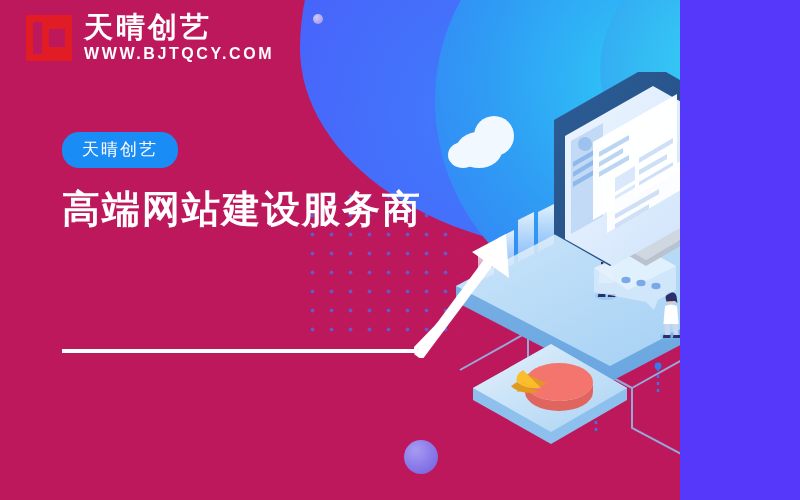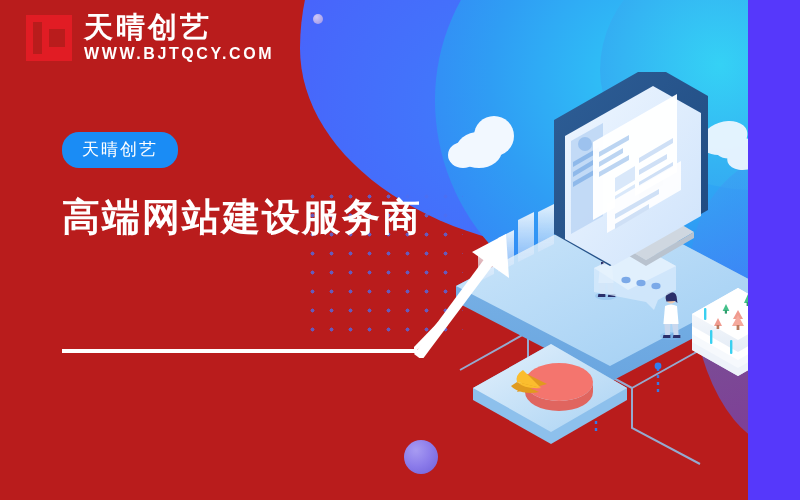--- a/index.html
+++ b/index.html
@@ -2,22 +2,22 @@
 <html><head>
 <meta charset="utf-8">
 <style>
   html,body{margin:0;padding:0;}
   body{
     width:800px;height:500px;overflow:hidden;
     font-family:"Liberation Sans","DejaVu Sans",sans-serif;
     background:#5638FB;
   }
   #banner{
-    position:relative;width:748px;height:500px;overflow:hidden;
-    background:#b91c1c;
+    position:relative;width:680px;height:500px;overflow:hidden;
+    background:#be185d;
   }
 
   
   .blob{position:absolute;border-radius:50%;pointer-events:none;}
   #blob-a{
     width:560px;height:470px;left:300px;top:-215px;
     background:radial-gradient(circle at 35% 70%, #3f7dfb 0%, #4a5ffb 55%, #5a45fb 100%);
     border-radius:52% 48% 44% 56%/56% 50% 50% 44%;
     filter:blur(0.5px);
   }
@@ -83,21 +83,21 @@
     background-size:19px 19px;opacity:.75;}
 
   
   #copy{position:absolute;left:62px;top:132px;width:420px;}
   #badge{display:inline-block;background:#1a8cf5;color:#ffffff;
     font-size:17px;letter-spacing:2px;padding:6px 20px 7px;border-radius:17px;
     font-family:"DejaVu Sans",sans-serif;}
   #headline{margin-top:16px;color:#ffffff;font-size:63px;font-weight:bold;
     letter-spacing:4px;line-height:1;
     text-shadow:3px 4px 0 #17cdf5;font-family:"DejaVu Sans",sans-serif;}
-  #subhead{margin-top:30px;color:#ffffff;font-size:38px;font-weight:bold;
+  #subhead{margin-top:22px;color:#ffffff;font-size:38px;font-weight:bold;
     letter-spacing:2px;line-height:1;font-family:Liberation Sans, sans-serif;}
   #rule{position:absolute;left:62px;top:349px;width:355px;height:4px;background:#ffffff;}
   #rule-kick{position:absolute;left:414px;top:322px;width:30px;height:30px;}
 
   
   #arrow{position:absolute;left:410px;top:228px;width:110px;height:130px;}
 
   
   .iso{position:absolute;}
 

